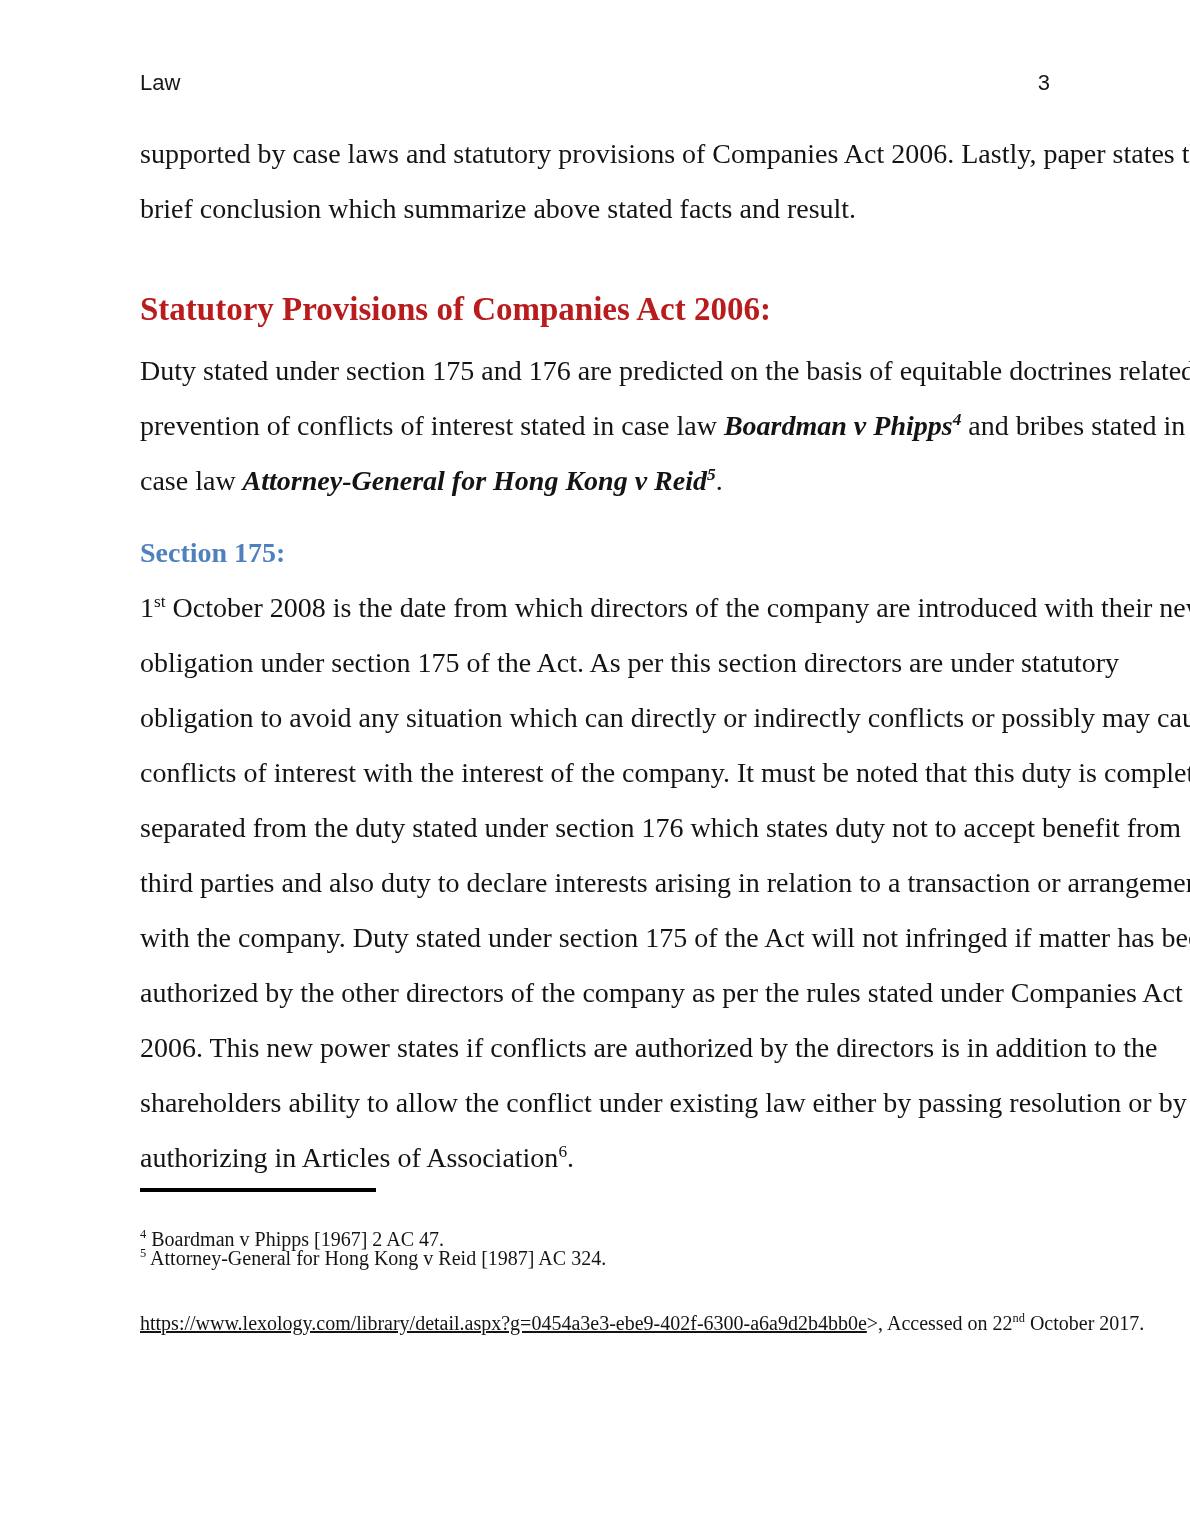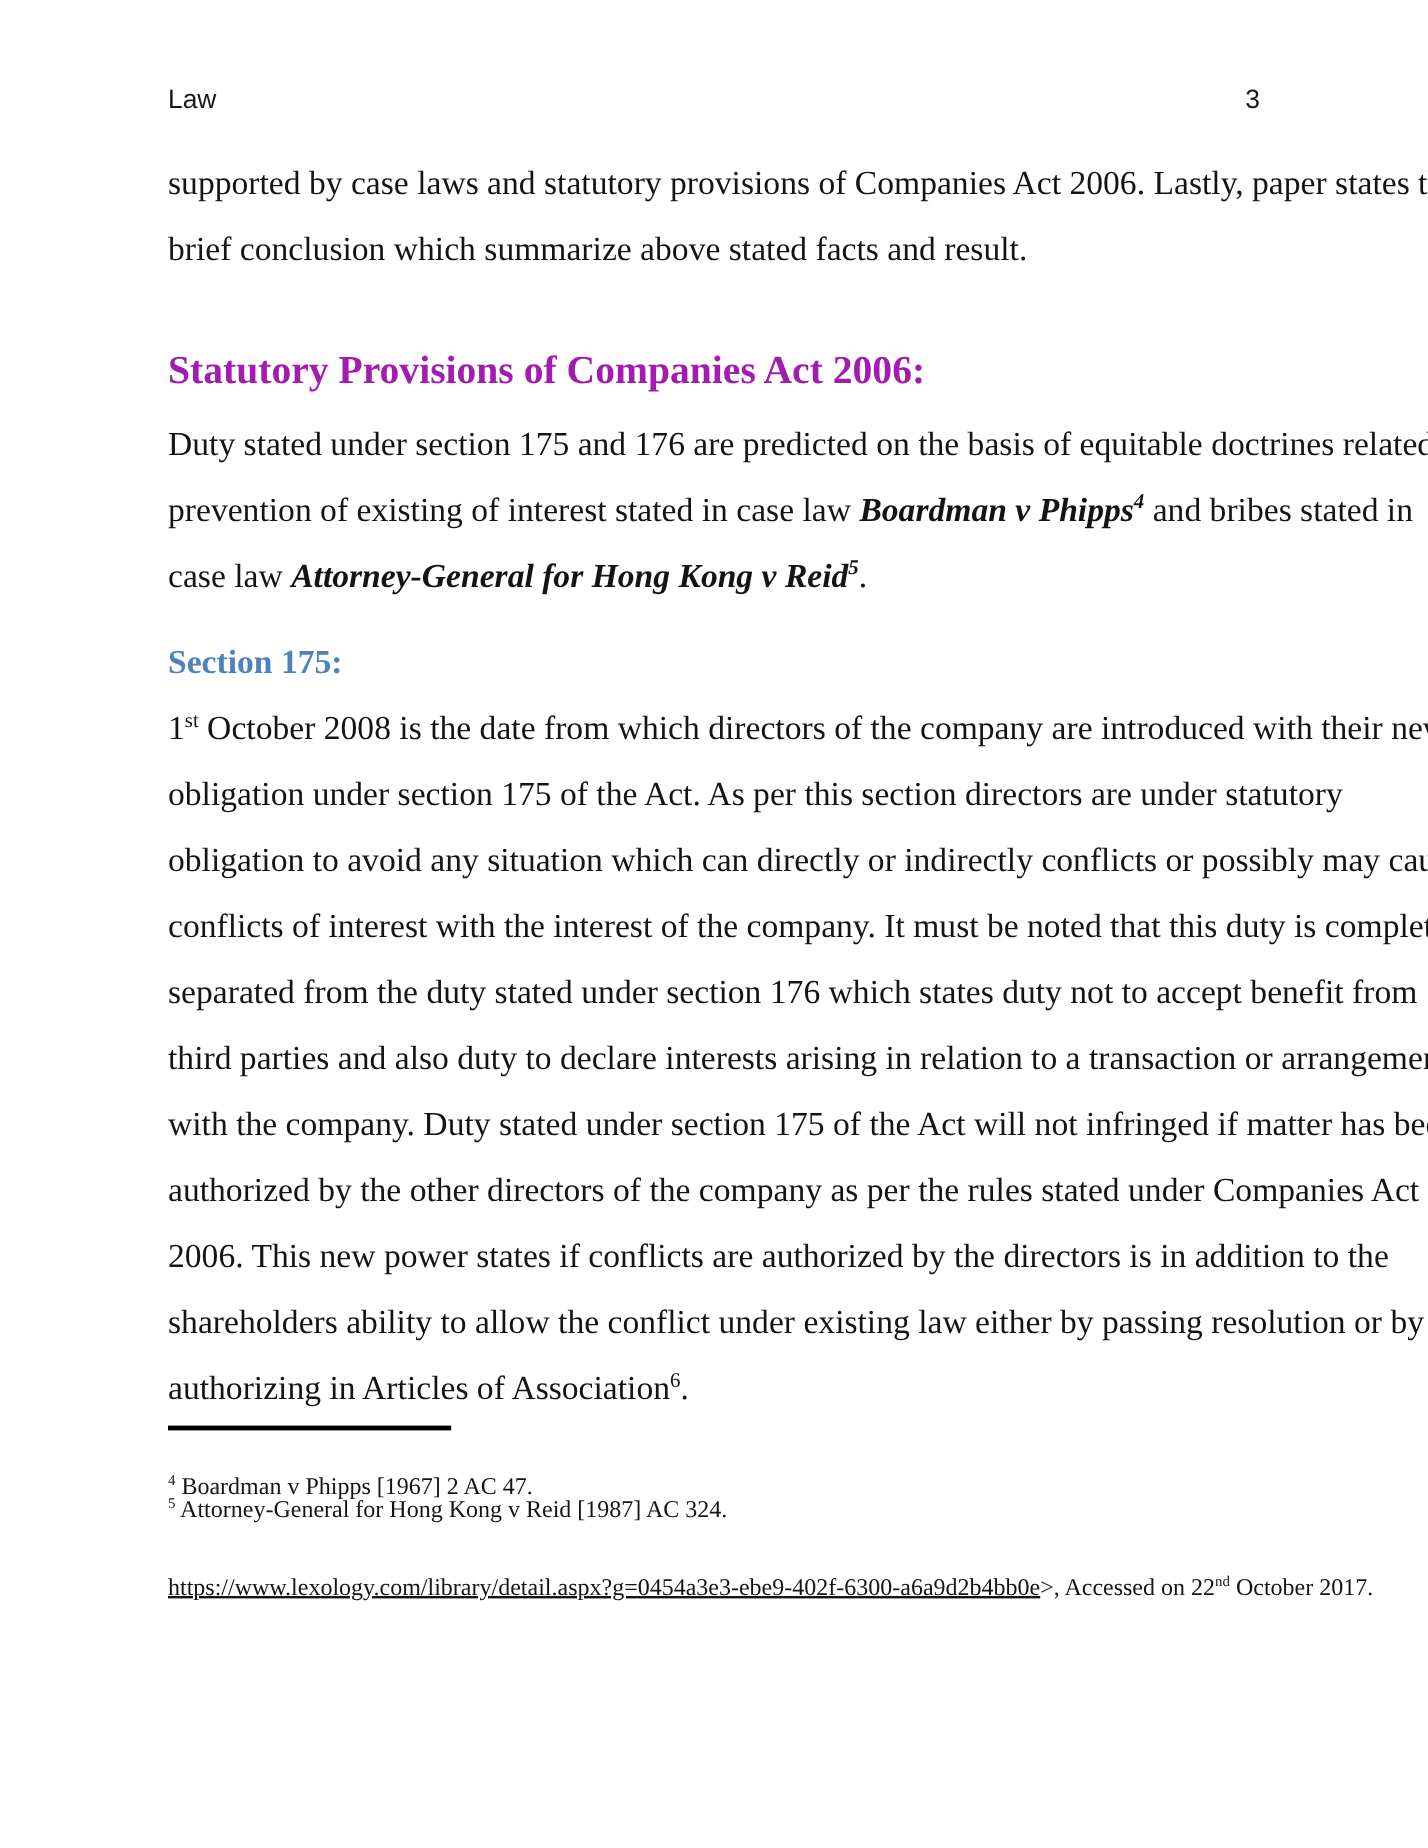--- a/index.html
+++ b/index.html
@@ -86,25 +86,25 @@
   <div class="doc-header">
     <span>Law</span>
     <span>3</span>
   </div>
 
   <div class="body-text pos-intro">
       <div class="line"><span>supported by case laws and statutory provisions of Companies Act 2006. Lastly, paper states the</span></div>
       <div class="line"><span>brief conclusion which summarize above stated facts and result.</span></div>
     </div>
 
-  <h1 class="h1 pos-h1" style="color: #a21caf; text-align: right;">Statutory Provisions of Companies Act 2006:</h1>
+  <h1 class="h1 pos-h1" style="color: #b91c1c; text-align: right;">Statutory Provisions of Companies Act 2006:</h1>
 
   <div class="body-text pos-p2">
       <div class="line"><span>Duty stated under section 175 and 176 are predicted on the basis of equitable doctrines related to</span></div>
-      <div class="line"><span>prevention of existing of interest stated in case law </span><span class="b i">Boardman v Phipps</span><span class="b i sup">4</span><span> and bribes stated in</span></div>
+      <div class="line"><span>prevention of conflicts of interest stated in case law </span><span class="b i">Boardman v Phipps</span><span class="b i sup">4</span><span> and bribes stated in</span></div>
       <div class="line"><span>case law </span><span class="b i">Attorney-General for Hong Kong v Reid</span><span class="b i sup">5</span><span>.</span></div>
     </div>
 
   <h2 class="h2 pos-h2" style="color: rgb(79, 129, 189); text-align: right;">Section 175:</h2>
 
   <div class="body-text pos-p3">
       <div class="line"><span>1</span><span class="sup">st</span><span> October 2008 is the date from which directors of the company are introduced with their new</span></div>
       <div class="line"><span>obligation under section 175 of the Act. As per this section directors are under statutory</span></div>
       <div class="line"><span>obligation to avoid any situation which can directly or indirectly conflicts or possibly may cause</span></div>
       <div class="line"><span>conflicts of interest with the interest of the company. It must be noted that this duty is completely</span></div>

